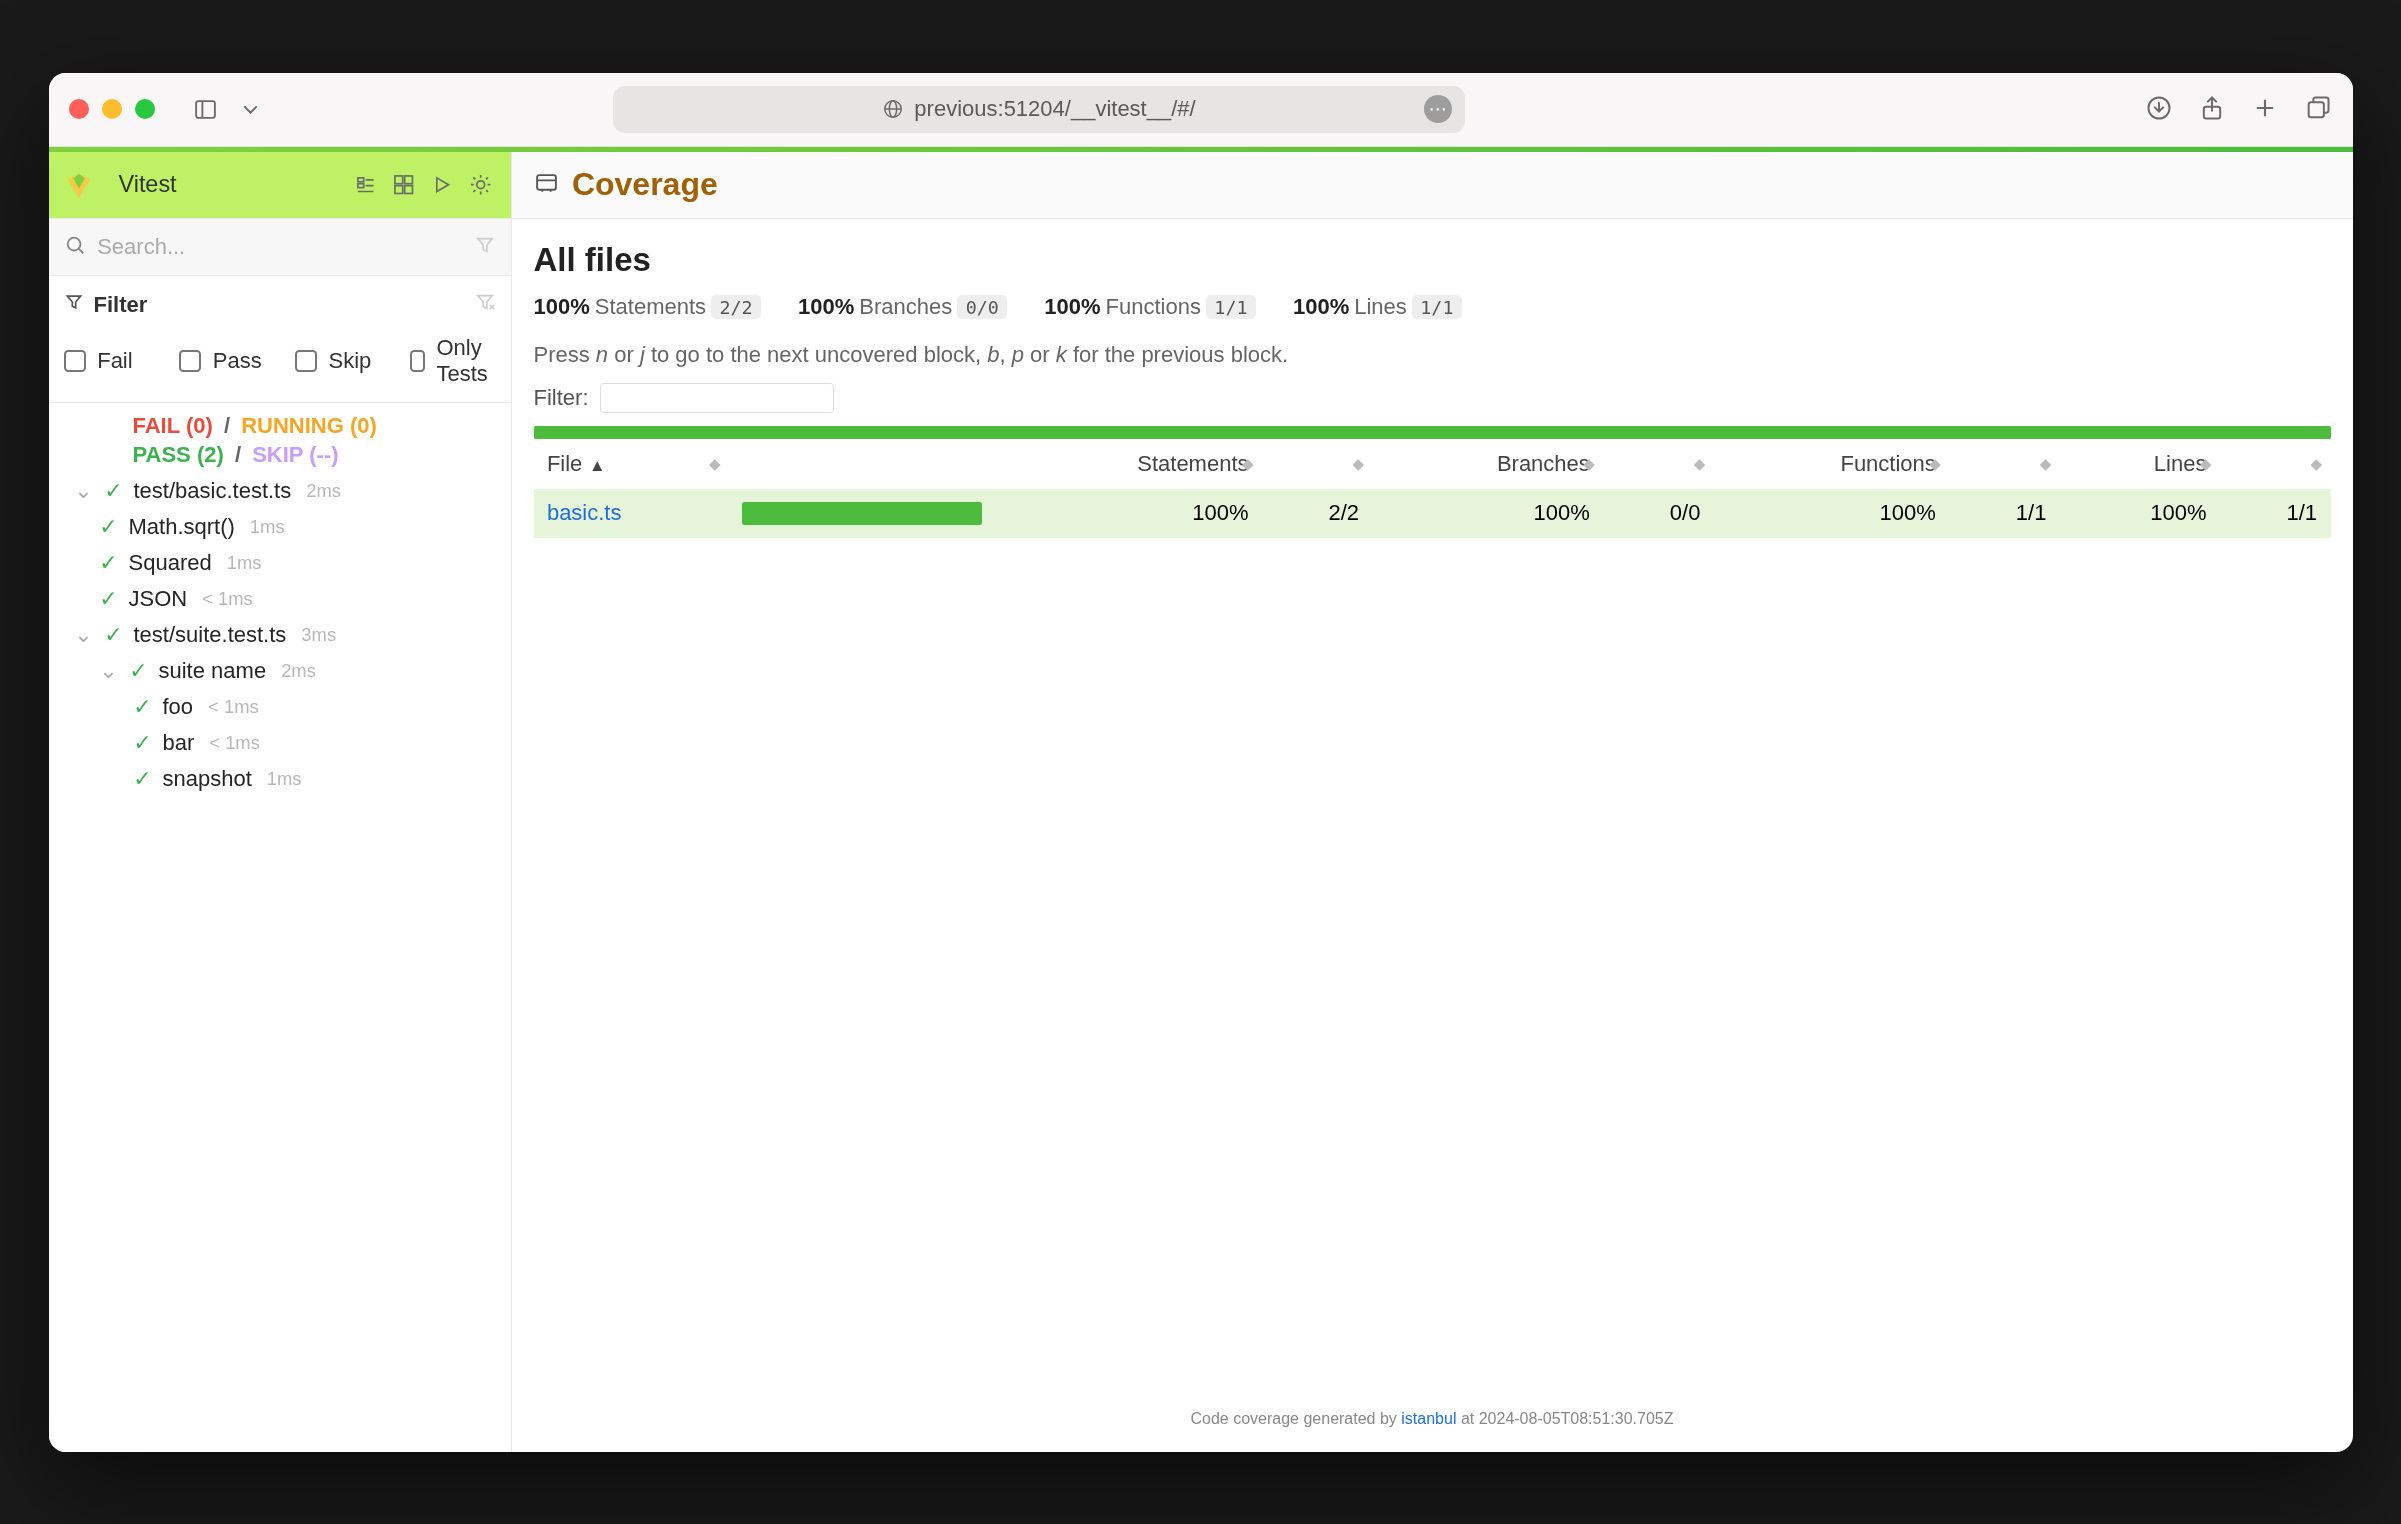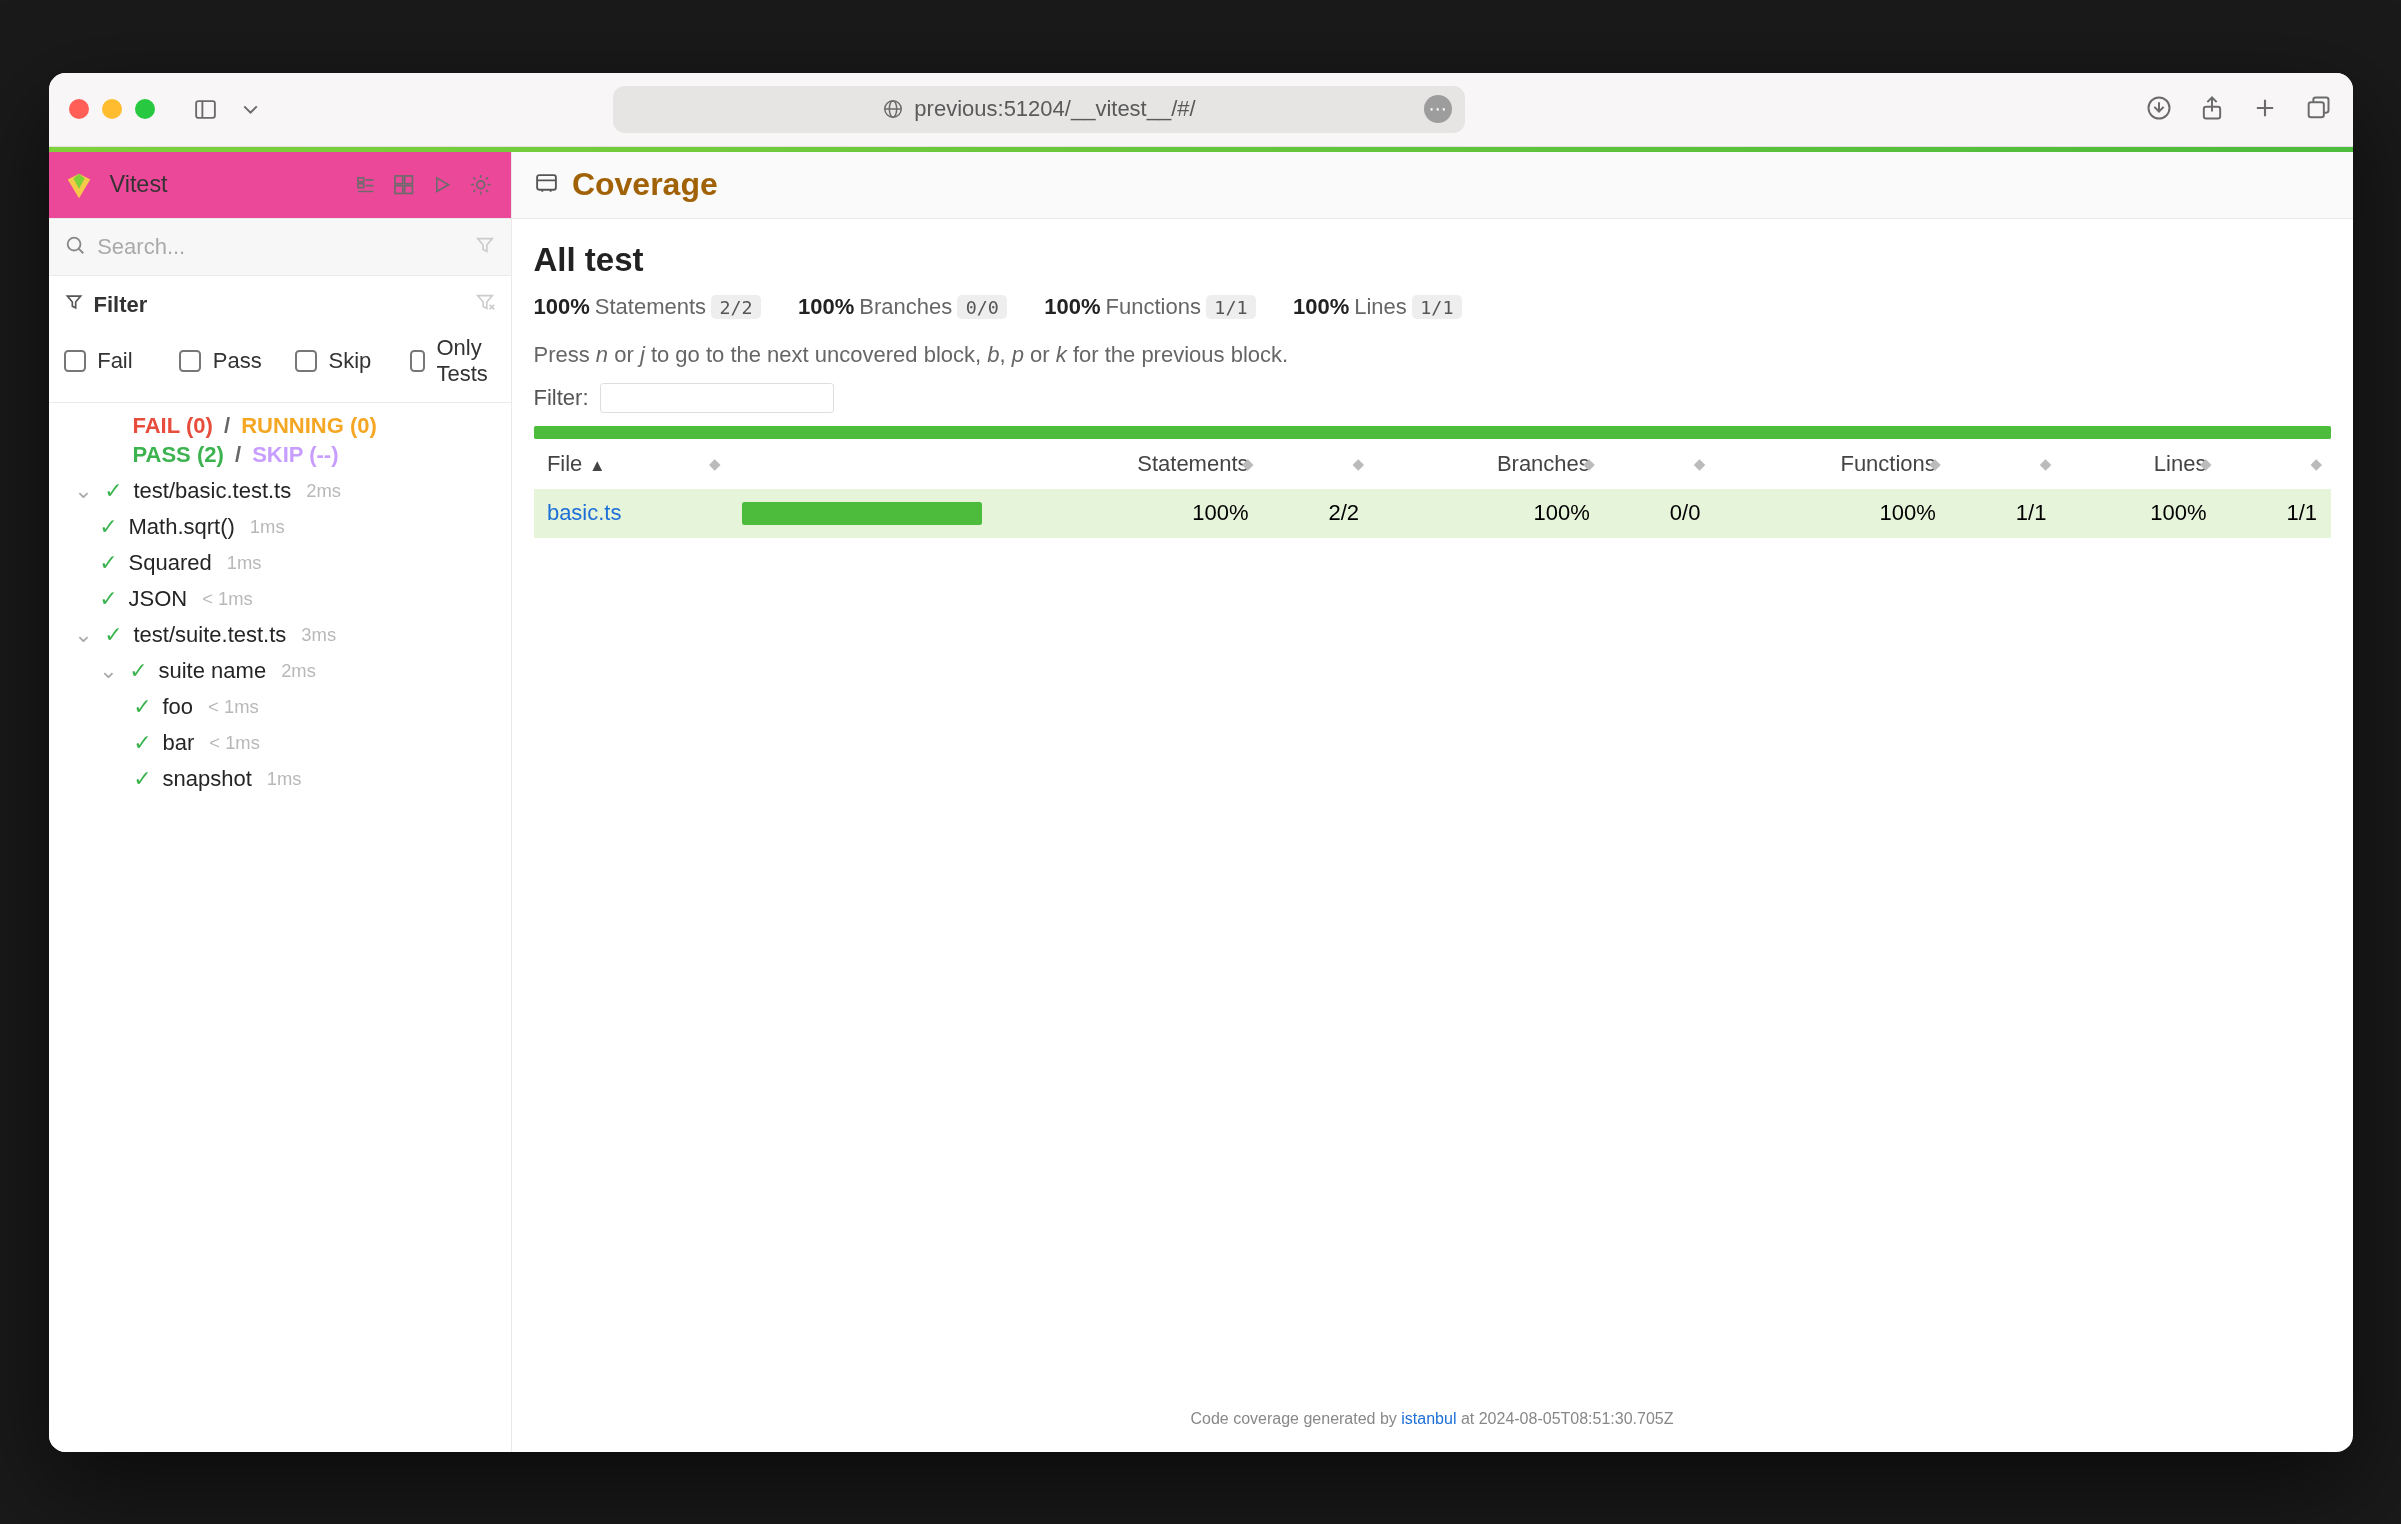--- a/index.html
+++ b/index.html
@@ -64,22 +64,22 @@
     width: 463px;
     border-right: 0.8px solid #eaeaea;
     display:flex; flex-direction:column;
     background:#fff;
   }
   .sb-header {
     height: 67px;
     display:flex; align-items:center;
     padding: 0 15px;
     border-bottom:0.8px solid #eaeaea;
-    gap: 16px;
-    background:#ec4899;
+    gap: 25px;
+    background:#bef264;
   }
   .logo { width:30px; height:30px; }
   .sb-title { font-size:23.4px; color:#333; flex:1; }
   .sb-icons { display:flex; gap:8.4px; color:#6b6b6b;}
   .sb-icons .ib { width:30px; height:30px; display:flex; align-items:center; justify-content:center;}
   .sb-icons svg { width:23.4px; height:23.4px; }
   .search {
     height: 57px; display:flex; align-items:center; padding:0 15px; gap:11.7px;
     border-bottom:0.8px solid #eaeaea; color:#999; background:#f7f7f7;
   }
@@ -352,21 +352,21 @@
       <div class="main-header">
         <span class="h-icon"><svg width="25" height="25" viewBox="0 0 24 24" fill="none" stroke="currentColor" stroke-width="1.8">
               <rect x="3" y="4" width="18" height="14" rx="2"></rect>
               <line x1="3" y1="9" x2="21" y2="9"></line>
               <line x1="8" y1="18" x2="8" y2="20"></line>
               <line x1="16" y1="18" x2="16" y2="20"></line>
             </svg></span>
         <span class="h-title">Coverage</span>
       </div>
       <div class="cov-body">
-        <div class="cov-h1">All test</div>
+        <div class="cov-h1">All files</div>
         <div class="metrics">
           <span class="m"><b>100%</b><span>Statements</span><span class="frac">2/2</span></span>
           <span class="m"><b>100%</b><span>Branches</span><span class="frac">0/0</span></span>
           <span class="m"><b>100%</b><span>Functions</span><span class="frac">1/1</span></span>
           <span class="m"><b>100%</b><span>Lines</span><span class="frac">1/1</span></span>
         </div>
         <div class="hint">
           <span>Press </span><i>n</i><span> or </span><i>j</i><span> to go to the next uncovered block, </span><i>b</i><span>, </span><i>p</i><span> or </span><i>k</i><span> for the previous block.</span>
         </div>
         <div class="cov-filter">

